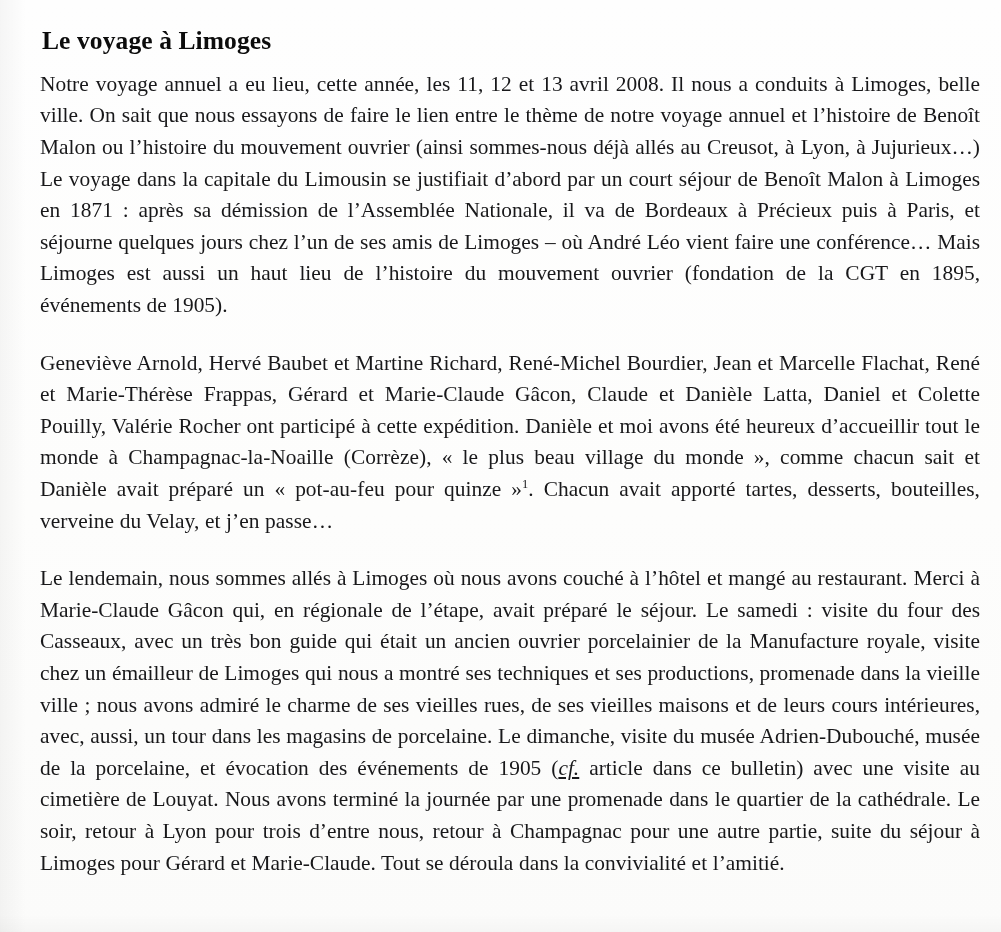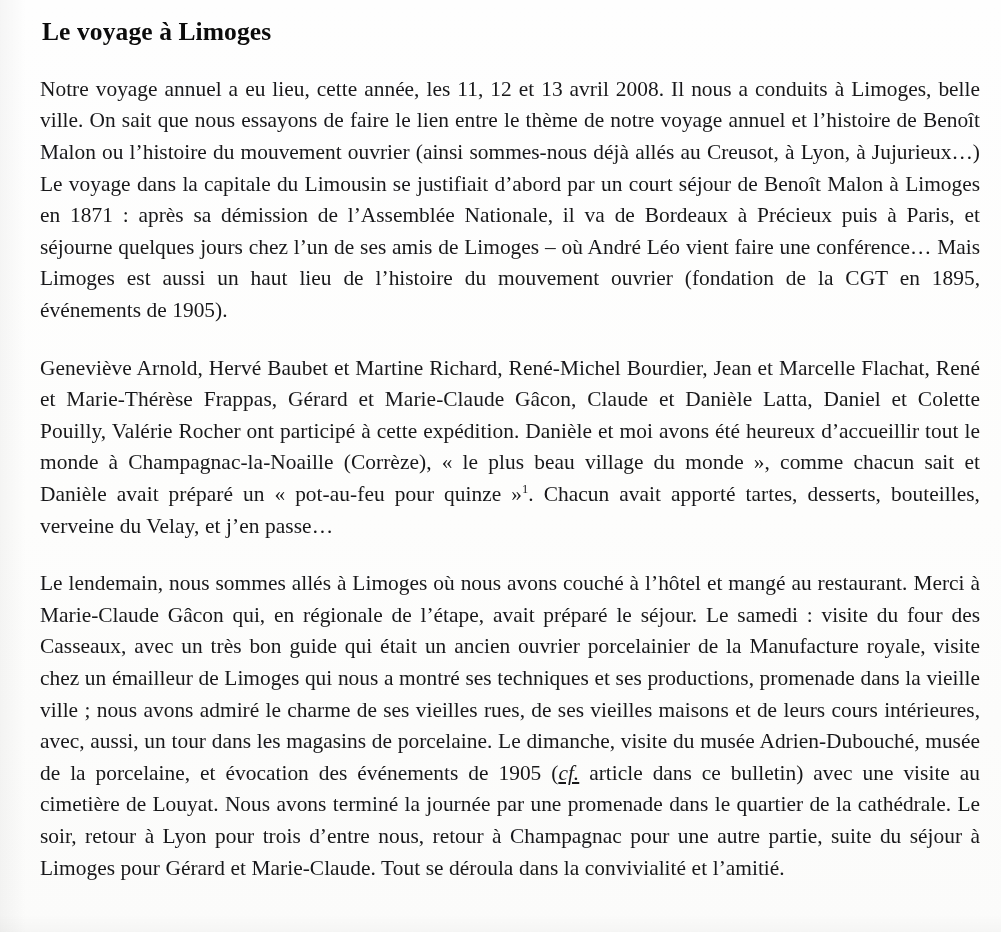--- a/index.html
+++ b/index.html
@@ -30,27 +30,27 @@
     position: absolute;
     left: 40px;
     top: 8px;
     width: 940px;
   }
 
   .doc-title {
     font-size: 25.5px;
     font-weight: bold;
     letter-spacing: 0.1px;
-    margin: 8px 0 0 2px;
+    margin: 17px 0 0 2px;
     line-height: 1.25;
     color: #0c0c0c;
   }
 
   .body-block {
-    margin-top: 26px;
+    margin-top: 12px;
   }
 
   p.para {
     margin: 0 0 26px 0;
     font-size: 21.4px;
     line-height: 31.6px;
     text-align: justify;
     text-justify: inter-word;
     color: #18181a;
     hyphens: none;

